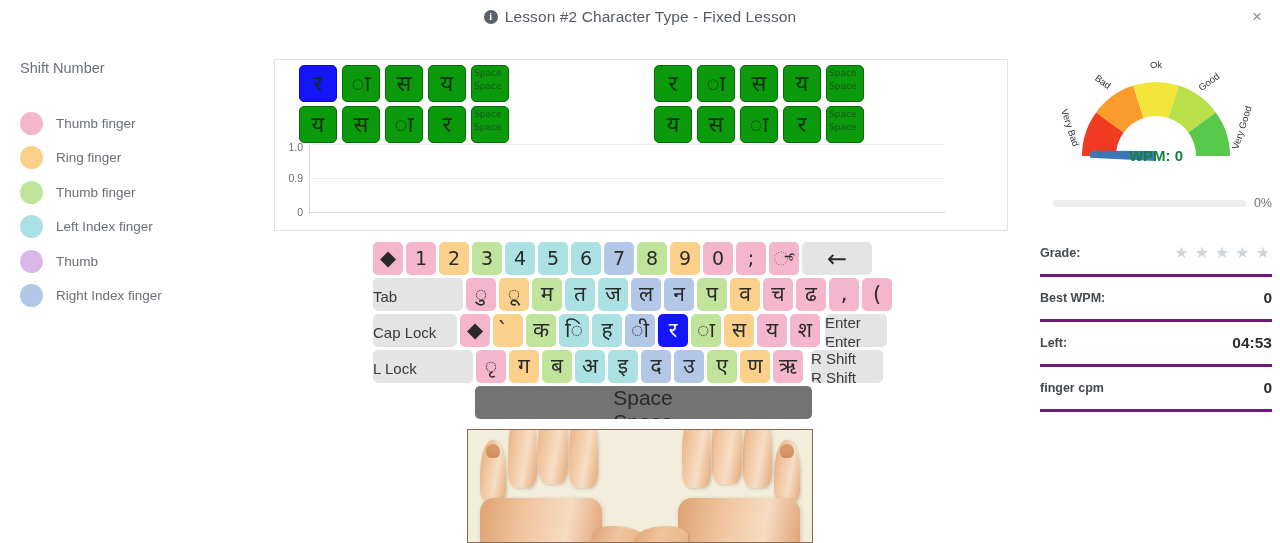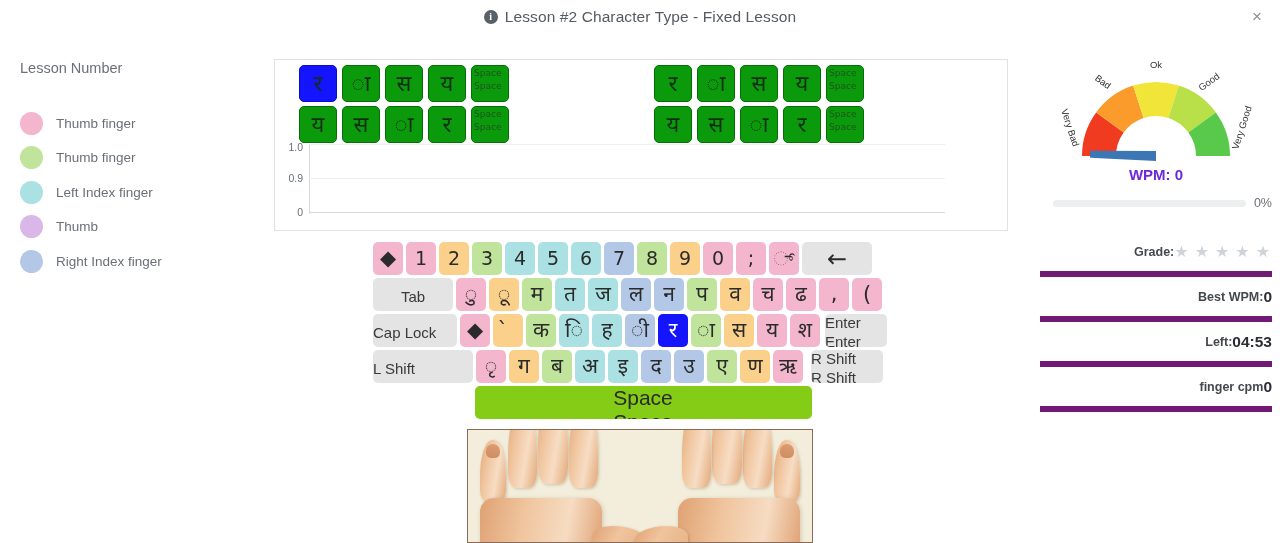--- a/index.html
+++ b/index.html
@@ -92,29 +92,29 @@
     align-items: flex-start; padding-top: 5px; line-height: 1.25; flex-direction: column;
   }
   .key.k-num { font-size: 19px; }
   .key.active { background: #1414ff !important; color: #ffffff; }
   .key.gray { background: #e4e4e4; }
   .key.pink { background: #f4b6cd; }
   .key.orange { background: #fbd08a; }
   .key.green { background: #c0e49b; }
   .key.cyan { background: #abe1e3; }
   .key.blue { background: #b3c8e6; }
-  .r2 .key:first-child { width: 80px; align-items: center; }
+  .r2 .key:first-child { width: 90px; }
   .r3 .key:first-child { width: 84px; }
   .r4 .key:first-child { width: 100px; }
   .key.enter { width: 62px; margin-left: 2px; }
   .key.rshift { width: 72px; margin-left: 5px; }
   .key.bksp { width: 70px; font-size: 24px; }
   .space-row { display: flex; justify-content: center; margin-top: 3px; }
   .key.space {
-    width: 337px; height: 33px; background: #84cc16; border-radius: 5px;
+    width: 337px; height: 33px; background: #737373; border-radius: 5px;
     font-size: 21px; color: #2a2a2a; font-family: "Liberation Sans", sans-serif;
     display: flex; align-items: flex-start; justify-content: center;
     padding-top: 15px; line-height: 1.15; overflow: hidden; flex-direction: column;
     align-items: center;
   }
 
   
   .hands-wrap {
     position: absolute; left: 467px; top: 429px; width: 346px; height: 114px;
     background: #f2eedb; border: 1px solid #8b6a55; overflow: hidden;
@@ -140,58 +140,62 @@
     position: absolute; bottom: -6px; height: 26px; width: 54px;
     background: linear-gradient(120deg, #dfa173 0%, #f0c49d 45%, #e7b386 100%);
     box-shadow: 1px 1px 3px rgba(120,80,50,.28);
   }
 
   
   .right-panel { position: absolute; left: 1040px; top: 52px; width: 232px; }
   .gauge-wrap { position: relative; width: 232px; height: 122px; }
   .gauge-svg { position: absolute; left: 0; top: 0; }
   .gauge-label {
-    position: absolute; width: 100%; top: 114px; text-align: center;
-    font-size: 15px; color: #6d28d9; font-weight: bold;
+    position: absolute; width: 100%; top: 95px; text-align: center;
+    font-size: 15px; color: #15803d; font-weight: bold;
   }
   .progress-row {
     display: flex; align-items: center; gap: 8px; margin-top: 22px; padding-left: 13px;
   }
   .progress-track { flex: 1; height: 7px; border-radius: 4px; background: #eceef0; }
   .progress-pct { font-size: 12.5px; color: #6b7076; }
 
   .stats { margin-top: 22px; }
   .stat-row {
-    display: flex; align-items: center; justify-content: flex-end;
-    height: 45px; border-bottom: 6px solid #701a75; font-size: 12.5px; color: #44494e;
+    display: flex; align-items: center; justify-content: space-between;
+    height: 45px; border-bottom: 3px solid #701a75; font-size: 12.5px; color: #44494e;
   }
   .stat-label { font-weight: bold; }
   .stat-value { font-size: 15.5px; font-weight: bold; color: #2a2e33; }
   .stars { display: flex; gap: 6px; padding-right: 2px; }
   .star { color: #cfd4d8; font-size: 16px; line-height: 1; }
 </style>
 </head>
 <body>
 
 <div id="root">
 
   <div class="header">
     <div class="header-title">
       <span class="info-icon">i</span>
       <span>Lesson #2 Character Type - Fixed Lesson</span>
     </div>
   </div>
   <button class="close-btn">×</button>
 
   <div class="sidebar">
-    <div class="sidebar-title">Lesson Number</div>
+    <div class="sidebar-title">Shift Number</div>
     <div id="legend-list">
         <div class="legend-item">
           <span class="legend-dot" style="background: rgb(244, 182, 205);"></span>
           <span class="legend-label">Thumb finger</span>
+        </div>
+        <div class="legend-item">
+          <span class="legend-dot" style="background: rgb(251, 208, 138);"></span>
+          <span class="legend-label">Ring finger</span>
         </div>
         <div class="legend-item">
           <span class="legend-dot" style="background: rgb(192, 228, 155);"></span>
           <span class="legend-label">Thumb finger</span>
         </div>
         <div class="legend-item">
           <span class="legend-dot" style="background: rgb(171, 225, 227);"></span>
           <span class="legend-label">Left Index finger</span>
         </div>
         <div class="legend-item">
@@ -305,21 +309,21 @@
         <div class="key orange">स</div>
         <div class="key pink">य</div>
         <div class="key pink">श</div>
         <div class="key gray enter wide-label">
           <span>Enter</span>
           <span>Enter</span>
         </div>
       </div>
       <div class="kb-row r4">
         <div class="key gray wide-label">
-          <span>L Shift</span>
+          <span>L Lock</span>
         </div>
         <div class="key pink">ृ</div>
         <div class="key orange">ग</div>
         <div class="key green">ब</div>
         <div class="key cyan">अ</div>
         <div class="key cyan">इ</div>
         <div class="key blue">द</div>
         <div class="key blue">उ</div>
         <div class="key green">ए</div>
         <div class="key orange">ण</div>

